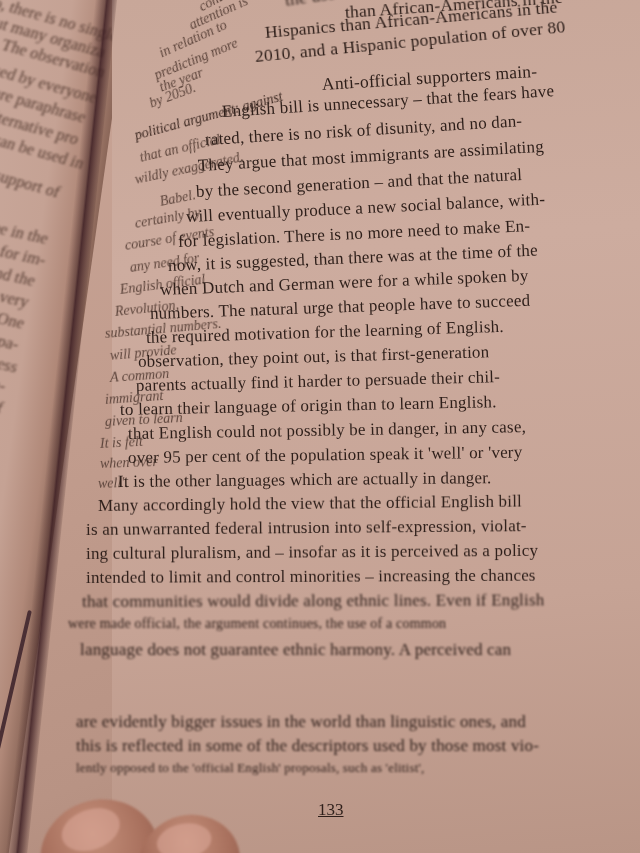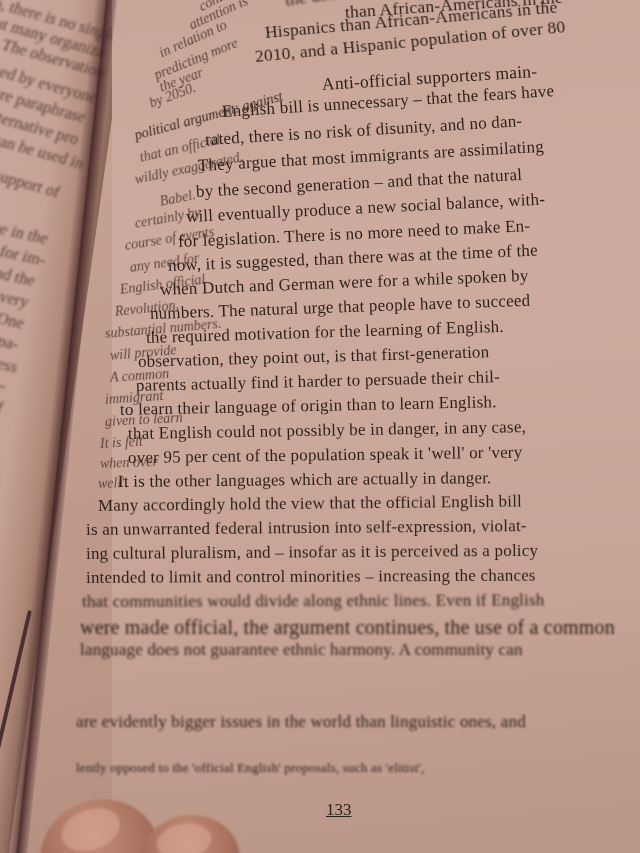--- a/index.html
+++ b/index.html
@@ -51,21 +51,21 @@
       transform-origin: left center;
     }
     .line.blur1 { filter: blur(0.4px); }
     .line.blur2 { filter: blur(0.8px); }
     .margin-note {
       position: absolute; white-space: nowrap; font-style: italic;
       color: #5d453c; font-size: 14px; filter: blur(0.7px);
       transform-origin: left center;
     }
     .page-number {
-      position: absolute; left: 326px; top: 800px; font-size: 17px;
+      position: absolute; left: 318px; top: 800px; font-size: 17px;
       color: #2e1f1a; filter: blur(0.6px); text-decoration: underline;
     }
 
     
     .finger {
       position: absolute; border-radius: 50% 50% 40% 40%;
       background: radial-gradient(ellipse at 50% 30%, #c48f7a 0%, #a8705d 60%, #8e5a4a 100%);
       filter: blur(1px);
     }
     .finger.f1 { left: 40px; top: 800px; width: 120px; height: 110px; transform: rotate(-20deg); }
@@ -151,23 +151,24 @@
     <div class="line" style="left:136px;top:376px;transform:rotate(-1.4deg);font-size:17px">parents actually find it harder to persuade their chil-</div>
     <div class="line" style="left:120px;top:400px;transform:rotate(-1.2deg);font-size:17px">to learn their language of origin than to learn English.</div>
     <div class="line" style="left:128px;top:424px;transform:rotate(-1.0deg);font-size:17px">that English could not possibly be in danger, in any case,</div>
     <div class="line" style="left:128px;top:448px;transform:rotate(-0.8deg);font-size:17px">over 95 per cent of the population speak it 'well' or 'very</div>
     <div class="line" style="left:118px;top:472px;transform:rotate(-0.6deg);font-size:17px">It is the other languages which are actually in danger.</div>
     <div class="line blur1" style="left:98px;top:496px;transform:rotate(-0.6deg);font-size:17px">Many accordingly hold the view that the official English bill</div>
     <div class="line blur1" style="left:86px;top:520px;transform:rotate(-0.5deg);font-size:17px">is an unwarranted federal intrusion into self-expression, violat-</div>
     <div class="line blur1" style="left:86px;top:544px;transform:rotate(-0.4deg);font-size:17px">ing cultural pluralism, and – insofar as it is perceived as a policy</div>
     <div class="line blur1" style="left:86px;top:568px;transform:rotate(-0.3deg);font-size:17px">intended to limit and control minorities – increasing the chances</div>
     <div class="line blur2" style="left:82px;top:592px;transform:rotate(-0.2deg);font-size:17px">that communities would divide along ethnic lines. Even if English</div>
-    <div class="line blur2" style="left:80px;top:616px;transform:rotate(0deg);font-size:20px">were made official, the argument continues, the use of a common</div>
-    <div class="line blur2" style="left:80px;top:640px;transform:rotate(0deg);font-size:17px">language does not guarantee ethnic harmony. A community can</div>
+    <div class="line blur2" style="left:68px;top:616px;transform:rotate(0deg);font-size:14px">were made official, the argument continues, the use of a common</div>
+    <div class="line blur2" style="left:80px;top:640px;transform:rotate(0deg);font-size:17px">language does not guarantee ethnic harmony. A perceived can</div>
     <div class="line blur2" style="left:76px;top:712px;transform:rotate(0deg);font-size:17px">are evidently bigger issues in the world than linguistic ones, and</div>
+    <div class="line blur2" style="left:76px;top:736px;transform:rotate(0deg);font-size:17px">this is reflected in some of the descriptors used by those most vio-</div>
     <div class="line blur2" style="left:76px;top:760px;transform:rotate(0deg);font-size:13px">lently opposed to the 'official English' proposals, such as 'elitist',</div>
   </div>
 
   <div class="page-number" style="top:800px">133</div>
 
   <div class="finger f1">
     <div class="nail" style="left:30px;top:8px;width:60px;height:40px"></div>
   </div>
   <div class="finger f2">
     <div class="nail" style="left:20px;top:8px;width:55px;height:35px"></div>

